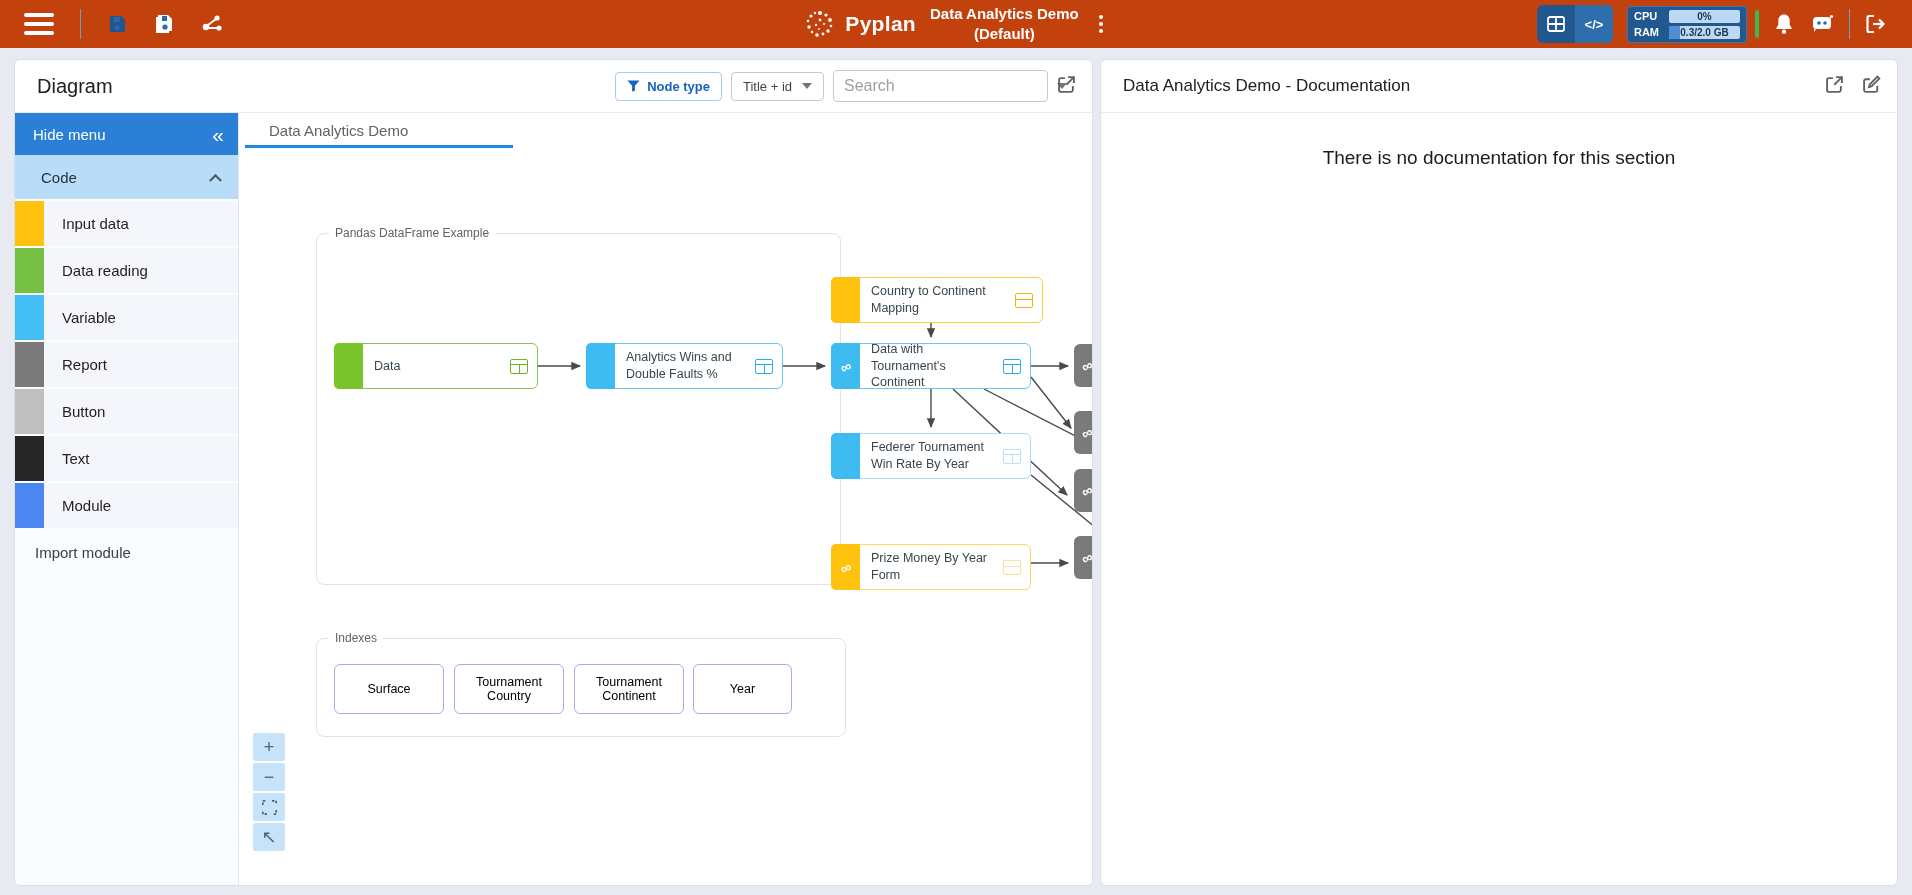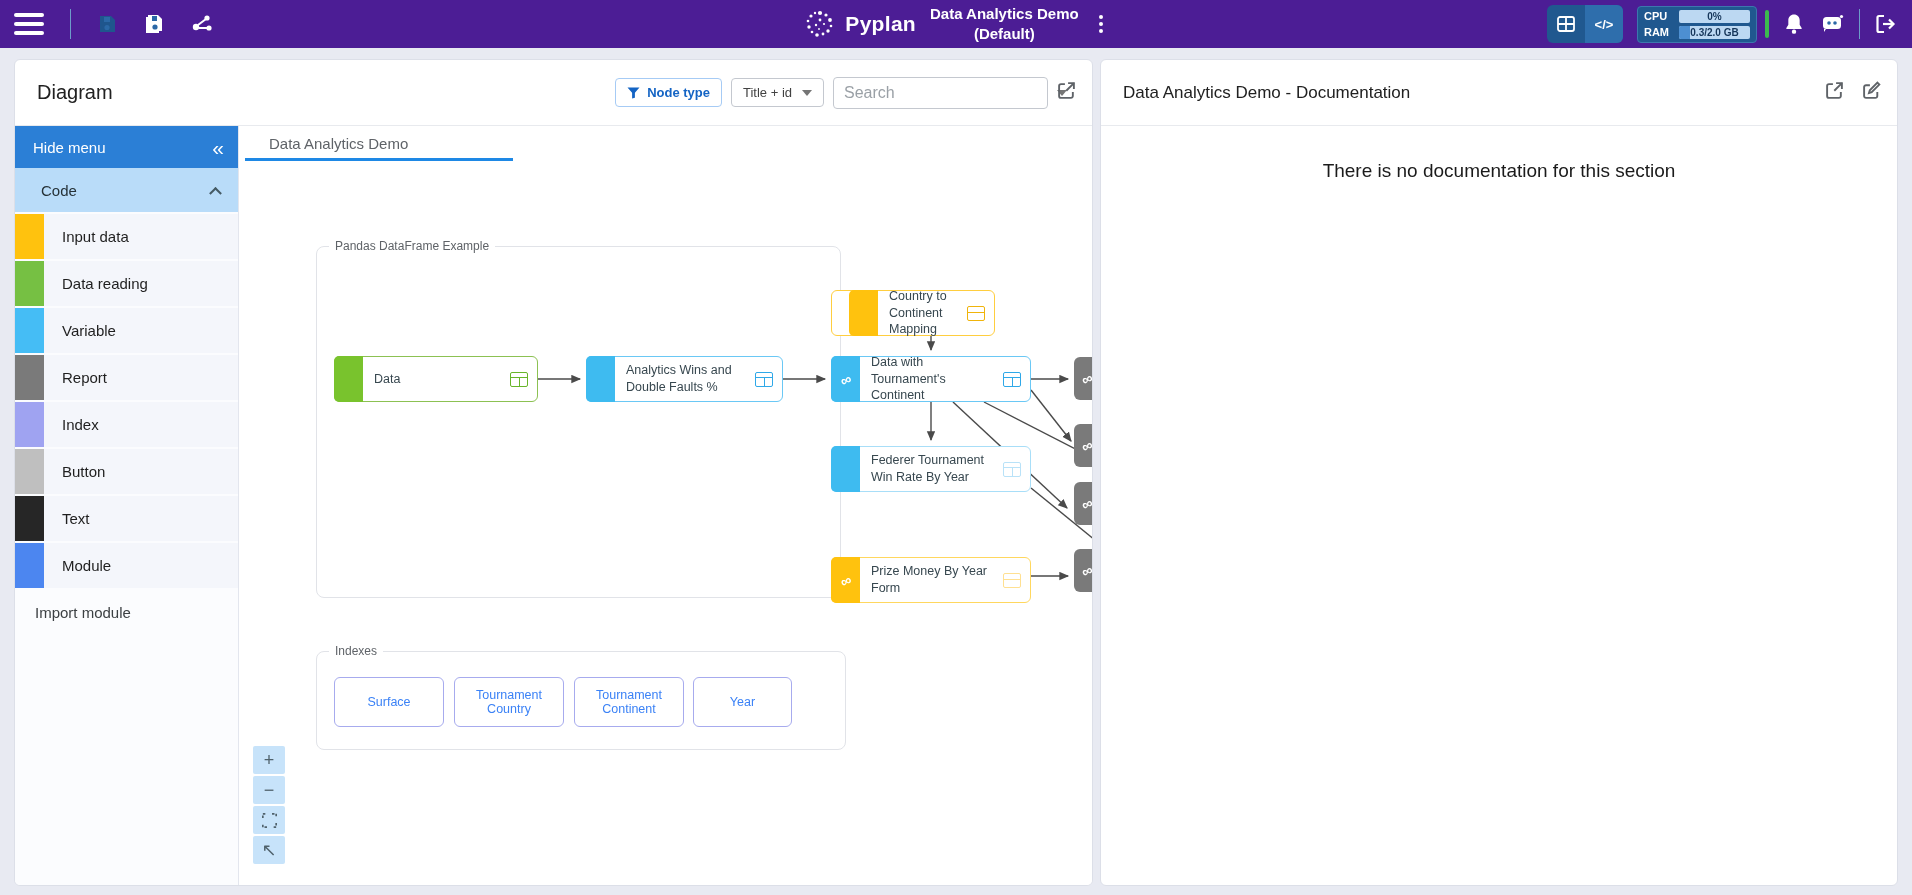--- a/index.html
+++ b/index.html
@@ -1,21 +1,21 @@
 <!DOCTYPE html>
 <html><head>
 <meta charset="utf-8">
 <style>
   * { margin:0; padding:0; box-sizing:border-box; }
   html,body { width:1912px; height:895px; overflow:hidden;
     font-family:"Liberation Sans", sans-serif; background:#E8EAF2; }
 
   
-  .topbar { height:48px; background:#4c1d95; display:flex; align-items:center;
-    justify-content:space-between; color:#fff; padding:0 14px; }
+  .topbar { height:48px; background:#c2410c; display:flex; align-items:center;
+    justify-content:space-between; color:#fff; padding:0 24px; }
   .tb-left, .tb-center, .tb-right { display:flex; align-items:center; }
   .tb-left { gap:26px; width:560px; }
   .tb-right { gap:14px; justify-content:flex-end; width:560px; }
   .tb-center { gap:14px; }
   .hamburger { width:30px; cursor:pointer; }
   .hamburger div { height:4px; background:#fff; border-radius:2px; margin:5px 0; }
   .tb-divider { width:1px; height:30px; background:#6C9CC9; }
   .brand { display:flex; align-items:center; gap:8px; }
   .brand-name { font-size:21px; font-weight:700; letter-spacing:.3px; }
   .tb-title { text-align:center; font-size:15px; font-weight:700; line-height:1.35; }
@@ -34,21 +34,21 @@
     font-size:10px; font-weight:700; color:#16365A; }
   .health-bar { width:4px; height:28px; background:#3CB94E; border-radius:2px; margin-left:-6px; }
   .tb-icon { display:flex; align-items:center; justify-content:center; cursor:pointer; }
 
   
   main { display:flex; padding:11px 14px 9px; gap:7px; height:847px; }
   .panel { background:#fff; border:1px solid #DCDFE8; border-radius:6px; overflow:hidden;
     display:flex; flex-direction:column; }
   .diagram-panel { width:1079px; }
   .docs-panel { flex:1; }
-  .panel-header { height:66px; display:flex; align-items:center; padding:0 16px 0 22px;
+  .panel-header { height:53px; display:flex; align-items:center; padding:0 16px 0 22px;
     border-bottom:1px solid #E8EAEE; flex:none; }
   .panel-title { font-size:20px; color:#212121; }
   .dg-toolbar { margin-left:auto; display:flex; align-items:center; gap:9px; }
   .btn-nodetype { display:flex; align-items:center; gap:7px; border:1px solid #A6CBF5; border-radius:4px;
     background:#fff; color:#1464C4; font-weight:700; font-size:13px; padding:6px 11px; cursor:pointer; }
   .sel-mode { display:flex; align-items:center; gap:10px; border:1px solid #C4C8CF; border-radius:4px;
     color:#424242; font-size:13px; padding:6px 11px; cursor:pointer; background:#fff; }
   .caret { width:0; height:0; border-left:5px solid transparent; border-right:5px solid transparent;
     border-top:6px solid #757575; }
   .search-box { display:flex; align-items:center; border:1px solid #C4C8CF; border-radius:4px;
@@ -103,21 +103,21 @@
     border-top:1.6px solid var(--icon); }
   .t-table .node-icon::after { content:""; position:absolute; top:4px; bottom:0; left:50%;
     border-left:1.6px solid var(--icon); }
 
   .stub { position:absolute; left:835px; width:26px; height:43px; background:#7A7A7A;
     border-radius:6px; z-index:3; display:flex; align-items:center; padding-left:5px; cursor:pointer; }
   .stub .link-glyph { display:flex; position:static; width:16px; }
 
   .idx-node { position:absolute; height:50px; border:1px solid #A7ABEE; border-radius:6px;
     background:#fff; display:flex; align-items:center; justify-content:center; text-align:center;
-    font-size:12.5px; color:#3b82f6; padding:0 8px; z-index:3; cursor:pointer; }
+    font-size:12.5px; color:#000000; padding:0 8px; z-index:3; cursor:pointer; }
 
   .zoom-controls { position:absolute; left:14px; top:620px; display:flex; flex-direction:column;
     gap:2px; z-index:4; }
   .zoom-btn { width:32px; height:28px; background:#C7E3FA; color:#50626C; display:flex;
     align-items:center; justify-content:center; font-size:18px; border-radius:2px; cursor:pointer; }
 
   
   .docs-header-title { font-size:17px; color:#212121; }
   .docs-actions { margin-left:auto; display:flex; align-items:center; gap:18px; }
   .docs-body { flex:1; display:flex; justify-content:center; padding-top:34px; }
@@ -303,24 +303,20 @@
             <div class="sb-item">
               <span class="sb-swatch" style="background: rgb(69, 189, 245);"></span>
               <span class="sb-label">Variable</span>
             </div>
 
             <div class="sb-item">
               <span class="sb-swatch" style="background: rgb(122, 122, 122);"></span>
               <span class="sb-label">Report</span>
             </div>
 
-            <div class="sb-item">
-              <span class="sb-swatch" style="background: rgb(159, 163, 241);"></span>
-              <span class="sb-label">Index</span>
-            </div>
 
             <div class="sb-item">
               <span class="sb-swatch" style="background: rgb(191, 191, 191);"></span>
               <span class="sb-label">Button</span>
             </div>
 
             <div class="sb-item">
               <span class="sb-swatch" style="background: rgb(38, 38, 38);"></span>
               <span class="sb-label">Text</span>
             </div>
@@ -377,21 +373,21 @@
             </div>
 
             <div class="node t-table" style="left: 347px; top: 230px; width: 197px; --bar: #3EBBF0; --border: #6AC8F5; --icon: #2FA8E8;">
               <span class="node-bar">
                 
               </span>
               <span class="node-label">Analytics Wins and Double Faults %</span>
               <span class="node-icon"></span>
             </div>
 
-            <div class="node t-form" style="left: 592px; top: 164px; width: 164px; padding-left: 18px; --bar: #FFC20E; --border: #FFCE3F; --icon: #F0B40B;">
+            <div class="node t-form" style="left: 592px; top: 164px; width: 212px; --bar: #FFC20E; --border: #FFCE3F; --icon: #F0B40B;">
               <span class="node-bar">
                 
               </span>
               <span class="node-label">Country to Continent Mapping</span>
               <span class="node-icon"></span>
             </div>
 
             <div class="node t-table" style="left: 592px; top: 230px; width: 200px; --bar: #3EBBF0; --border: #6AC8F5; --icon: #2FA8E8;">
               <span class="node-bar has-link">
                 <span class="link-glyph">∞</span>

